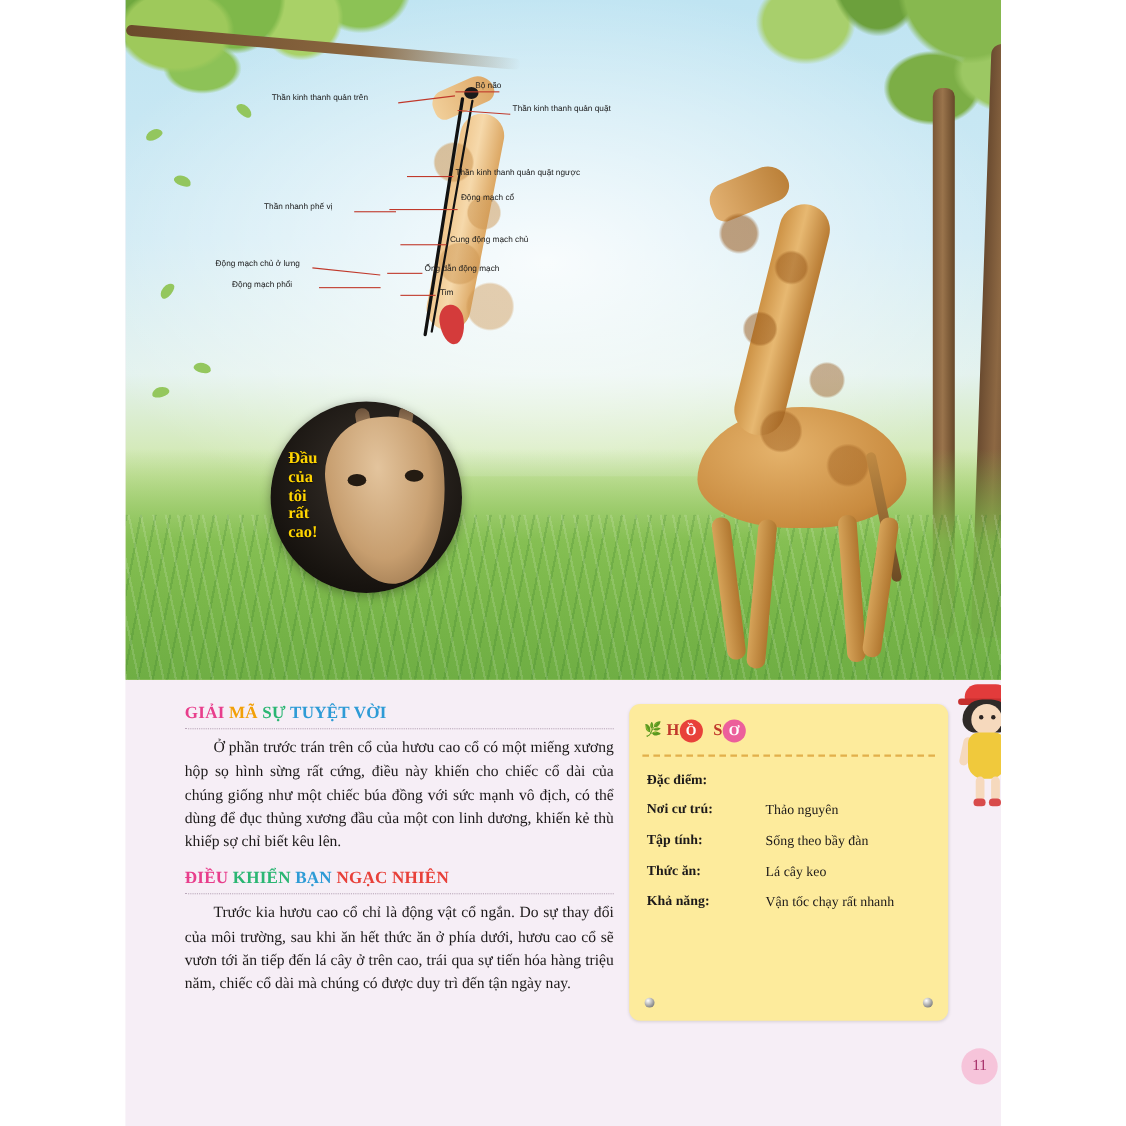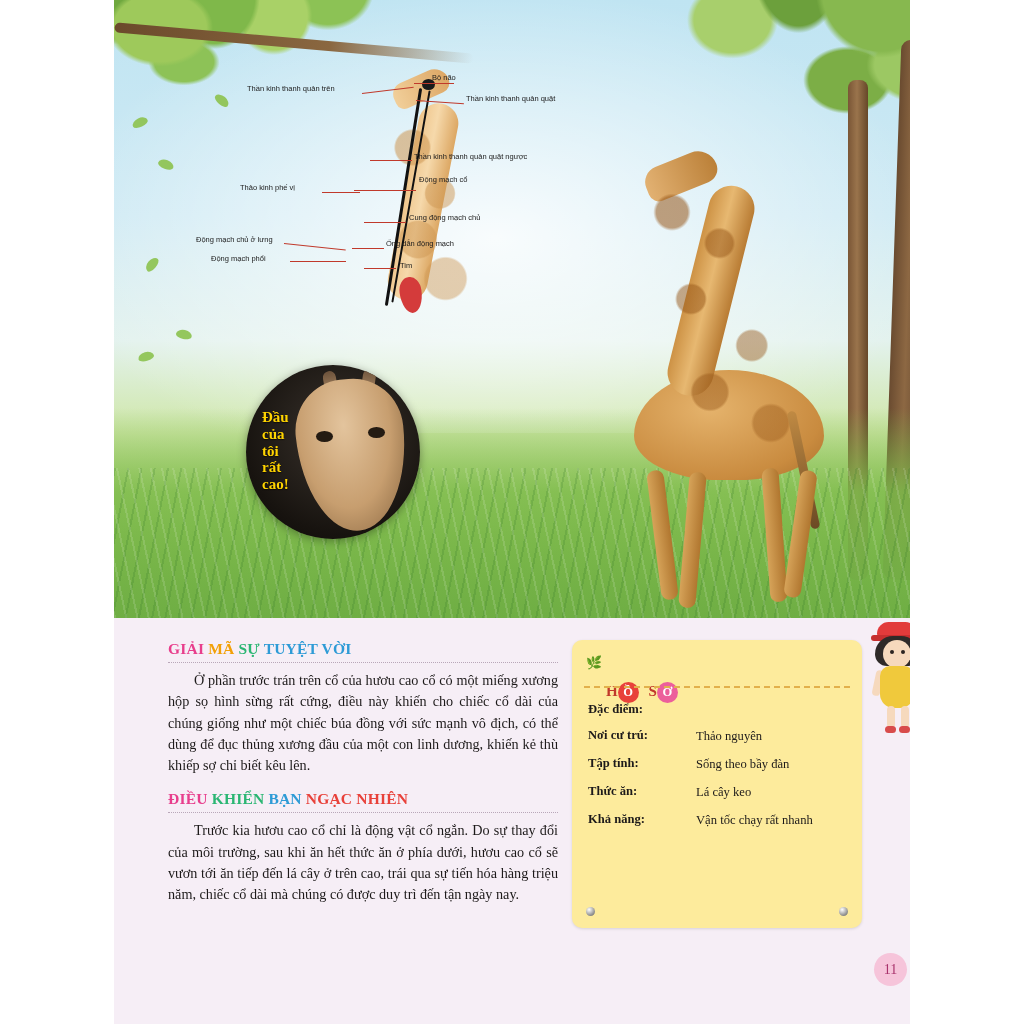--- a/index.html
+++ b/index.html
@@ -303,21 +303,20 @@
     border-top: 2px dashed #e2b04b;
     border-bottom: none; border-left: none; border-right: none;
     top: 46px;
   }
   .card-title {
     position: absolute;
     left: 34px; top: 14px;
     font-family: "Liberation Serif", serif;
     font-weight: bold;
     font-size: 15px;
-    margin-top: 28px;
   }
   .badge-circle {
     display: inline-block;
     width: 21px; height: 21px;
     line-height: 21px;
     text-align: center;
     border-radius: 50%;
     color: #fff;
     font-size: 12.5px;
     vertical-align: middle;
@@ -468,21 +467,21 @@
     <div class="lead" style="left:250px; top:222px; width:42px;"></div>
     <div class="lead" style="left:170px; top:243px; width:62px; transform:rotate(6deg);"></div>
     <div class="lead" style="left:238px; top:248px; width:32px;"></div>
     <div class="lead" style="left:176px; top:261px; width:56px;"></div>
     <div class="lead" style="left:250px; top:268px; width:32px;"></div>
 
     <div class="lbl" style="left:318px; top:74px;">Bộ não</div>
     <div class="lbl" style="left:133px; top:85px;">Thần kinh thanh quản trên</div>
     <div class="lbl" style="left:352px; top:95px;">Thần kinh thanh quản quặt</div>
     <div class="lbl" style="left:300px; top:153px;">Thần kinh thanh quản quặt ngược</div>
-    <div class="lbl" style="left:126px; top:184px;">Thảo kinh phế vị</div>
+    <div class="lbl" style="left:126px; top:184px;">Thần nhanh phế vị</div>
     <div class="lbl" style="left:305px; top:176px;">Động mạch cổ</div>
     <div class="lbl" style="left:295px; top:214px;">Cung động mạch chủ</div>
     <div class="lbl" style="left:82px; top:236px;">Động mạch chủ ở lưng</div>
     <div class="lbl" style="left:272px; top:240px;">Ống dẫn động mạch</div>
     <div class="lbl" style="left:97px; top:255px;">Động mạch phổi</div>
     <div class="lbl" style="left:286px; top:262px;">Tim</div>
 
     <div class="inset">
       <div class="inset-horn" style="left:78px; top:6px; transform:rotate(-10deg);"></div>
       <div class="inset-horn" style="left:116px; top:4px; transform:rotate(8deg);"></div>

